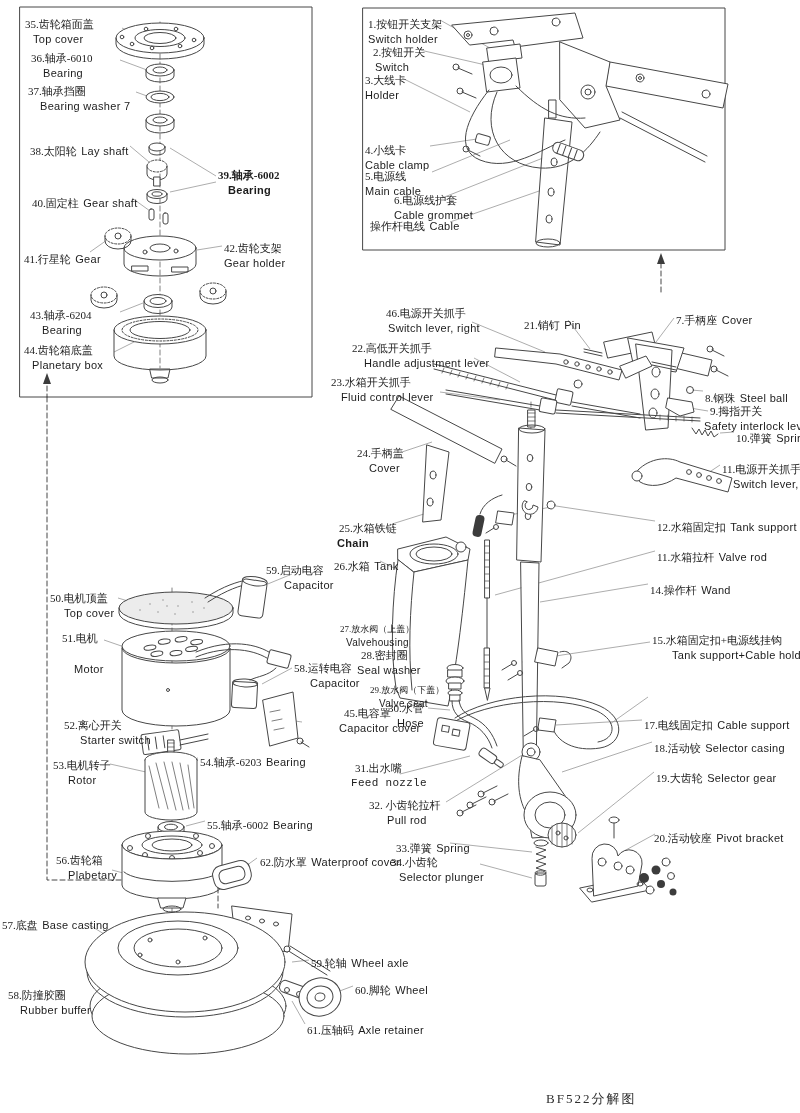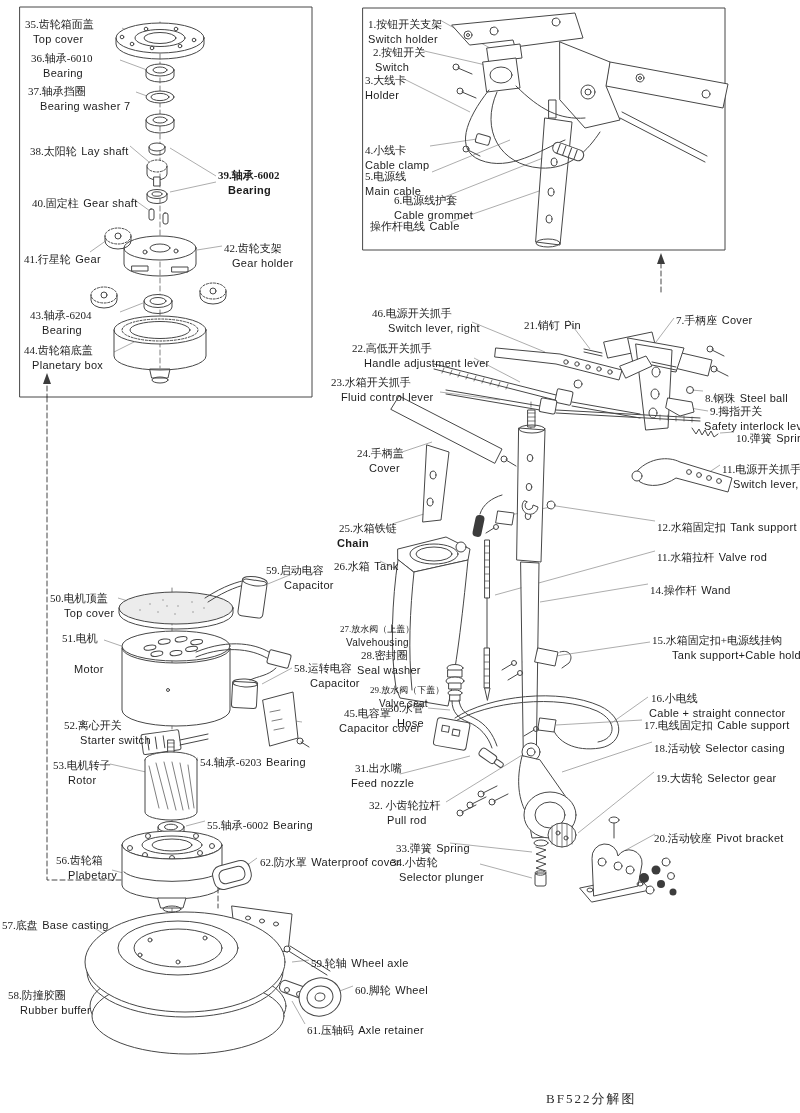--- a/index.html
+++ b/index.html
@@ -537,31 +537,31 @@
 </svg>
 
 <div id="labels">
       <div class="lab" style="left: 25px; top: 13px;"><span class="zh">35.齿轮箱面盖</span><span class="en block" style="margin-left: 8px;">Top cover</span></div>
       <div class="lab" style="left: 31px; top: 47px;"><span class="zh">36.轴承-6010</span><span class="en block" style="margin-left: 12px;">Bearing</span></div>
       <div class="lab" style="left: 28px; top: 80px;"><span class="zh">37.轴承挡圈</span><span class="en block" style="margin-left: 12px;">Bearing washer 7</span></div>
       <div class="lab" style="left: 30px; top: 140px;"><span class="zh">38.太阳轮</span> <span class="en">Lay shaft</span></div>
       <div class="lab" style="left: 218px; top: 164px; font-weight: bold;"><span class="zh">39.轴承-6002</span><span class="en block" style="margin-left: 10px;">Bearing</span></div>
       <div class="lab" style="left: 32px; top: 192px;"><span class="zh">40.固定柱</span> <span class="en">Gear shaft</span></div>
       <div class="lab" style="left: 24px; top: 248px;"><span class="zh">41.行星轮</span> <span class="en">Gear</span></div>
-      <div class="lab" style="left: 224px; top: 237px;"><span class="zh">42.齿轮支架</span><span class="en block" style="margin-left: 8px;">Gear holder</span></div>
+      <div class="lab" style="left: 224px; top: 237px;"><span class="zh">42.齿轮支架</span><span class="en block" style="margin-left: 0;">Gear holder</span></div>
       <div class="lab" style="left: 30px; top: 304px;"><span class="zh">43.轴承-6204</span><span class="en block" style="margin-left: 12px;">Bearing</span></div>
       <div class="lab" style="left: 24px; top: 339px;"><span class="zh">44.齿轮箱底盖</span><span class="en block" style="margin-left: 8px;">Planetary box</span></div>
       <div class="lab" style="left: 368px; top: 13px;"><span class="zh">1.按钮开关支架</span><span class="en block">Switch holder</span></div>
       <div class="lab" style="left: 373px; top: 41px;"><span class="zh">2.按钮开关</span><span class="en block" style="margin-left: 2px;">Switch</span></div>
       <div class="lab" style="left: 365px; top: 69px;"><span class="zh">3.大线卡</span><span class="en block">Holder</span></div>
       <div class="lab" style="left: 365px; top: 139px;"><span class="zh">4.小线卡</span><span class="en block">Cable clamp</span></div>
       <div class="lab" style="left: 365px; top: 165px;"><span class="zh">5.电源线</span><span class="en block">Main cable</span></div>
       <div class="lab" style="left: 365px; top: 189px; padding-left: 29px;"><span class="zh">6.电源线护套</span><span class="en block">Cable grommet</span></div>
       <div class="lab" style="left: 370px; top: 215px;"><span class="zh">操作杆电线</span> <span class="en">Cable</span></div>
-      <div class="lab" style="left: 372px; top: 302px;"><span class="zh">46.电源开关抓手</span><span class="en block" style="margin-left: 16px;">Switch lever, right</span></div>
+      <div class="lab" style="left: 372px; top: 302px; text-align: center;"><span class="zh">46.电源开关抓手</span><span class="en block" style="margin-left: 16px;">Switch lever, right</span></div>
       <div class="lab" style="left: 524px; top: 314px;"><span class="zh">21.销钉</span> <span class="en">Pin</span></div>
       <div class="lab" style="left: 676px; top: 309px;"><span class="zh">7.手柄座</span> <span class="en">Cover</span></div>
       <div class="lab" style="left: 352px; top: 337px;"><span class="zh">22.高低开关抓手</span><span class="en block" style="margin-left: 12px;">Handle adjustment lever</span></div>
       <div class="lab" style="left: 331px; top: 371px;"><span class="zh">23.水箱开关抓手</span><span class="en block" style="margin-left: 10px;">Fluid control lever</span></div>
       <div class="lab" style="left: 705px; top: 387px;"><span class="zh">8.钢珠</span> <span class="en">Steel ball</span></div>
       <div class="lab" style="left: 710px; top: 400px;"><span class="zh">9.拇指开关</span><span class="en block" style="margin-left: -6px;">Safety interlock lever</span></div>
       <div class="lab" style="left: 736px; top: 427px;"><span class="zh">10.弹簧</span> <span class="en">Spring</span></div>
       <div class="lab" style="left: 722px; top: 458px;"><span class="zh">11.电源开关抓手</span><span class="en block" style="margin-left: 11px;">Switch lever, left</span></div>
       <div class="lab" style="left: 357px; top: 442px;"><span class="zh">24.手柄盖</span><span class="en block" style="margin-left: 12px;">Cover</span></div>
       <div class="lab" style="left: 657px; top: 516px;"><span class="zh">12.水箱固定扣</span> <span class="en">Tank support</span></div>
@@ -572,25 +572,24 @@
       <div class="lab" style="left: 266px; top: 559px;"><span class="zh">59.启动电容</span><span class="en block" style="margin-left: 18px;">Capacitor</span></div>
       <div class="lab" style="left: 50px; top: 587px;"><span class="zh">50.电机顶盖</span><span class="en block" style="margin-left: 14px;">Top cover</span></div>
       <div class="lab small" style="left: 340px; top: 617px;"><span class="zh">27.放水阀（上盖）</span><span class="en block" style="margin-left: 6px;">Valvehousing</span></div>
       <div class="lab" style="left: 62px; top: 627px;"><span class="zh">51.电机</span><span class="en block" style="margin-left: 12px; margin-top: 16px;">Motor</span></div>
       <div class="lab" style="left: 652px; top: 629px;"><span class="zh">15.水箱固定扣+电源线挂钩</span><span class="en block" style="margin-left: 20px;">Tank support+Cable holder</span></div>
       <div class="lab" style="left: 361px; top: 644px;"><span class="zh">28.密封圈</span><span class="en block" style="margin-left: -4px;">Seal washer</span></div>
       <div class="lab" style="left: 294px; top: 657px;"><span class="zh">58.运转电容</span><span class="en block" style="margin-left: 16px;">Capacitor</span></div>
       <div class="lab small" style="left: 370px; top: 678px;"><span class="zh">29.放水阀（下盖）</span><span class="en block" style="margin-left: 9px;">Valve seat</span></div>
       <div class="lab" style="left: 388px; top: 697px;"><span class="zh">30.水管</span><span class="en block" style="margin-left: 9px;">Hose</span></div>
       <div class="lab" style="left: 304px; top: 702px; margin-left: 40px;"><span class="zh">45.电容罩</span><span class="en block" style="margin-left: -5px;">Capacitor cover</span></div>
-      <div class="lab" style="left: 651px; top: 687px;"><span class="zh">16.小电线</span><span class="en block" style="margin-left: -2px;">Cable + straight connector</span></div>
       <div class="lab" style="left: 64px; top: 714px;"><span class="zh">52.离心开关</span><span class="en block" style="margin-left: 16px;">Starter switch</span></div>
       <div class="lab" style="left: 644px; top: 714px;"><span class="zh">17.电线固定扣</span> <span class="en">Cable support</span></div>
       <div class="lab" style="left: 654px; top: 737px;"><span class="zh">18.活动铰</span> <span class="en">Selector casing</span></div>
-      <div class="lab" style="left: 355px; top: 757px;"><span class="zh">31.出水嘴</span><span class="en block" style="margin-left: -4px;">Feed nozzle</span></div>
+      <div class="lab" style="left: 355px; top: 757px;"><span class="zh">31.出水嘴</span><span class="en block" style="margin-left: -4px; font-family: Liberation Mono, monospace;">Feed nozzle</span></div>
       <div class="lab" style="left: 53px; top: 754px;"><span class="zh">53.电机转子</span><span class="en block" style="margin-left: 15px;">Rotor</span></div>
       <div class="lab" style="left: 200px; top: 751px;"><span class="zh">54.轴承-6203</span> <span class="en">Bearing</span></div>
       <div class="lab" style="left: 656px; top: 767px;"><span class="zh">19.大齿轮</span> <span class="en">Selector gear</span></div>
       <div class="lab" style="left: 369px; top: 794px;"><span class="zh">32. 小齿轮拉杆</span><span class="en block" style="margin-left: 18px;">Pull rod</span></div>
       <div class="lab" style="left: 207px; top: 814px;"><span class="zh">55.轴承-6002</span> <span class="en">Bearing</span></div>
       <div class="lab" style="left: 396px; top: 837px;"><span class="zh">33.弹簧</span> <span class="en">Spring</span></div>
       <div class="lab" style="left: 654px; top: 827px;"><span class="zh">20.活动铰座</span> <span class="en">Pivot bracket</span></div>
       <div class="lab" style="left: 56px; top: 849px;"><span class="zh">56.齿轮箱</span><span class="en block" style="margin-left: 12px;">Plabetary</span></div>
       <div class="lab" style="left: 391px; top: 851px;"><span class="zh">34.小齿轮</span><span class="en block" style="margin-left: 8px;">Selector plunger</span></div>
       <div class="lab" style="left: 260px; top: 851px;"><span class="zh">62.防水罩</span> <span class="en">Waterproof cover</span></div>

